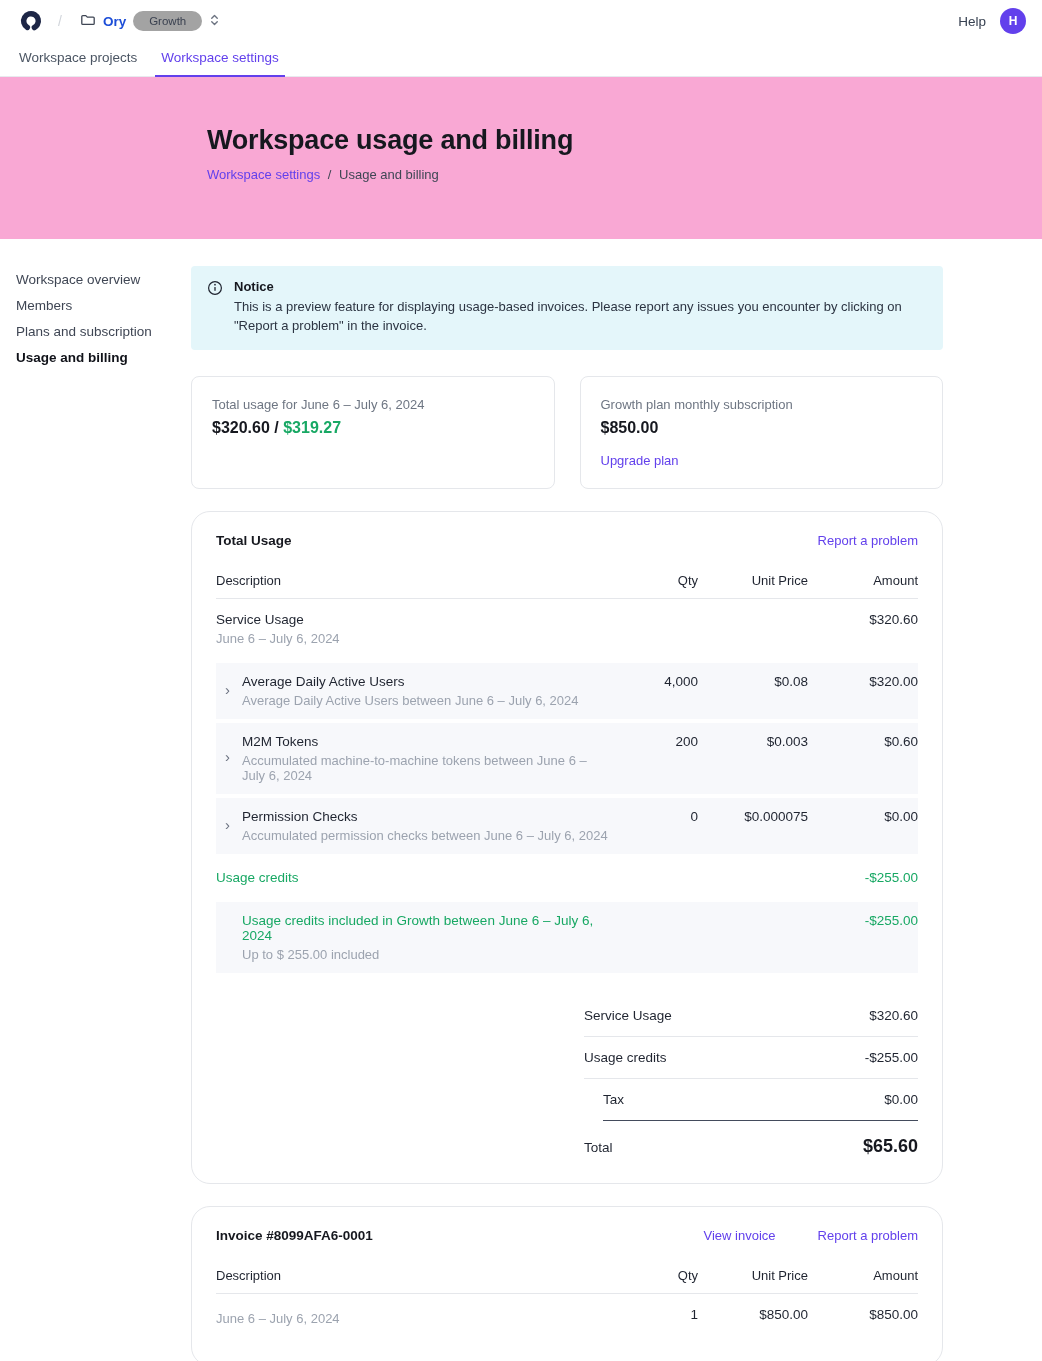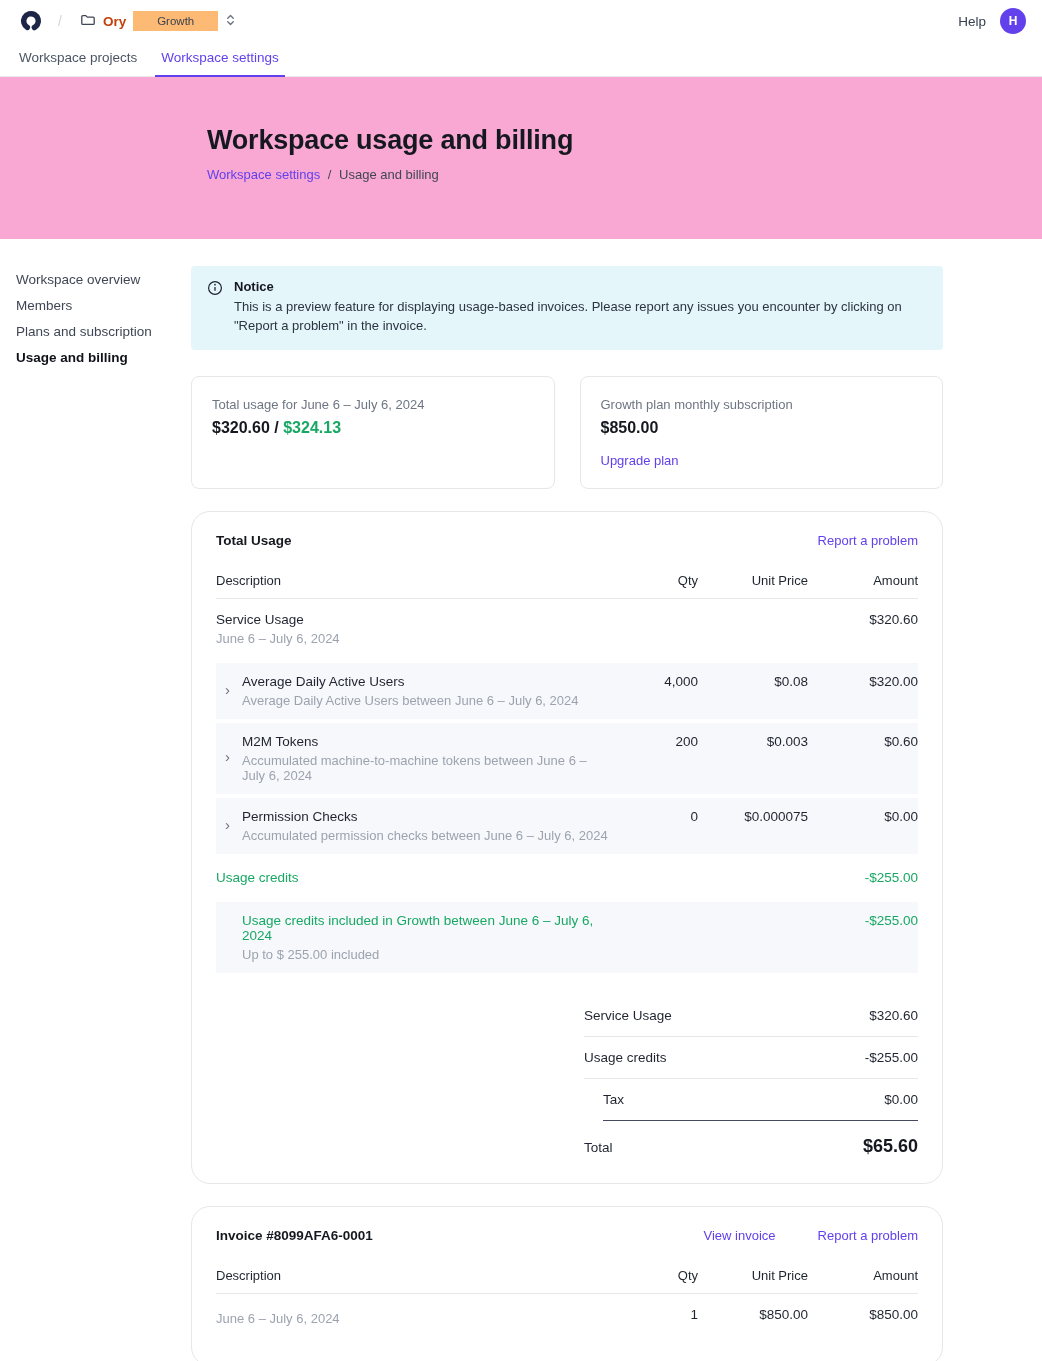--- a/index.html
+++ b/index.html
@@ -10,22 +10,22 @@
   *{box-sizing:border-box;}
   body{
     margin:0; width:1042px; min-height:1361px; background:#fff;
     font-family:"Liberation Sans", sans-serif; color:#1f2430; font-size:13.5px;
   }
   
   .topbar{height:42px; display:flex; align-items:center; padding:0 16px 0 20px;}
   .logo{display:flex; align-items:center; margin-right:16px; cursor:pointer;}
   .tb-slash{color:#d1d5db; font-size:14px; margin-right:18px;}
   .switcher{display:flex; align-items:center; gap:7px; cursor:pointer;}
-  .switcher .org{font-size:13.5px; font-weight:600; color:#c2410c;}
-  .badge{background:#fdba74; color:#3a4150; font-size:11.5px; padding:2px 24px; border-radius:0; line-height:1.4;}
+  .switcher .org{font-size:13.5px; font-weight:600; color:#1d4ed8;}
+  .badge{background:#a3a3a3; color:#3a4150; font-size:11.5px; padding:2px 16px; border-radius:10px; line-height:1.4;}
   .topbar-right{margin-left:auto; display:flex; align-items:center; gap:14px;}
   .help-link{font-size:13.5px; color:#374151; cursor:pointer;}
   .avatar{width:26px; height:26px; border-radius:50%; background:var(--accent); color:#fff;
     font-size:12px; font-weight:600; display:flex; align-items:center; justify-content:center; cursor:pointer;}
   
   .tabs{display:flex; padding-left:13px; border-bottom:1px solid #e8eaee;}
   .tab{padding:8px 6px 11px; margin-right:12px; font-size:13.5px; color:#4b5563; position:relative; cursor:pointer;}
   .tab.active{color:var(--accent);}
   .tab.active::after{content:""; position:absolute; left:0; right:0; bottom:-1px; height:2px; background:var(--accent);}
   
@@ -147,21 +147,21 @@
       </span>
       <div>
         <div class="notice-title">Notice</div>
         <div class="notice-body">This is a preview feature for displaying usage-based invoices. Please report any issues you encounter by clicking on "Report a problem" in the invoice.</div>
       </div>
     </div>
 
     <div class="cards">
       <div class="card mini-card">
         <div class="mini-label">Total usage for June 6 – July 6, 2024</div>
-        <div class="mini-amount"><span>$320.60</span><span> / </span><span class="green">$324.13</span></div>
+        <div class="mini-amount"><span>$320.60</span><span> / </span><span class="green">$319.27</span></div>
       </div>
       <div class="card mini-card">
         <div class="mini-label">Growth plan monthly subscription</div>
         <div class="mini-amount">$850.00</div>
         <div class="mini-link">Upgrade plan</div>
       </div>
     </div>
 
     <div class="panel">
       <div class="panel-head">

